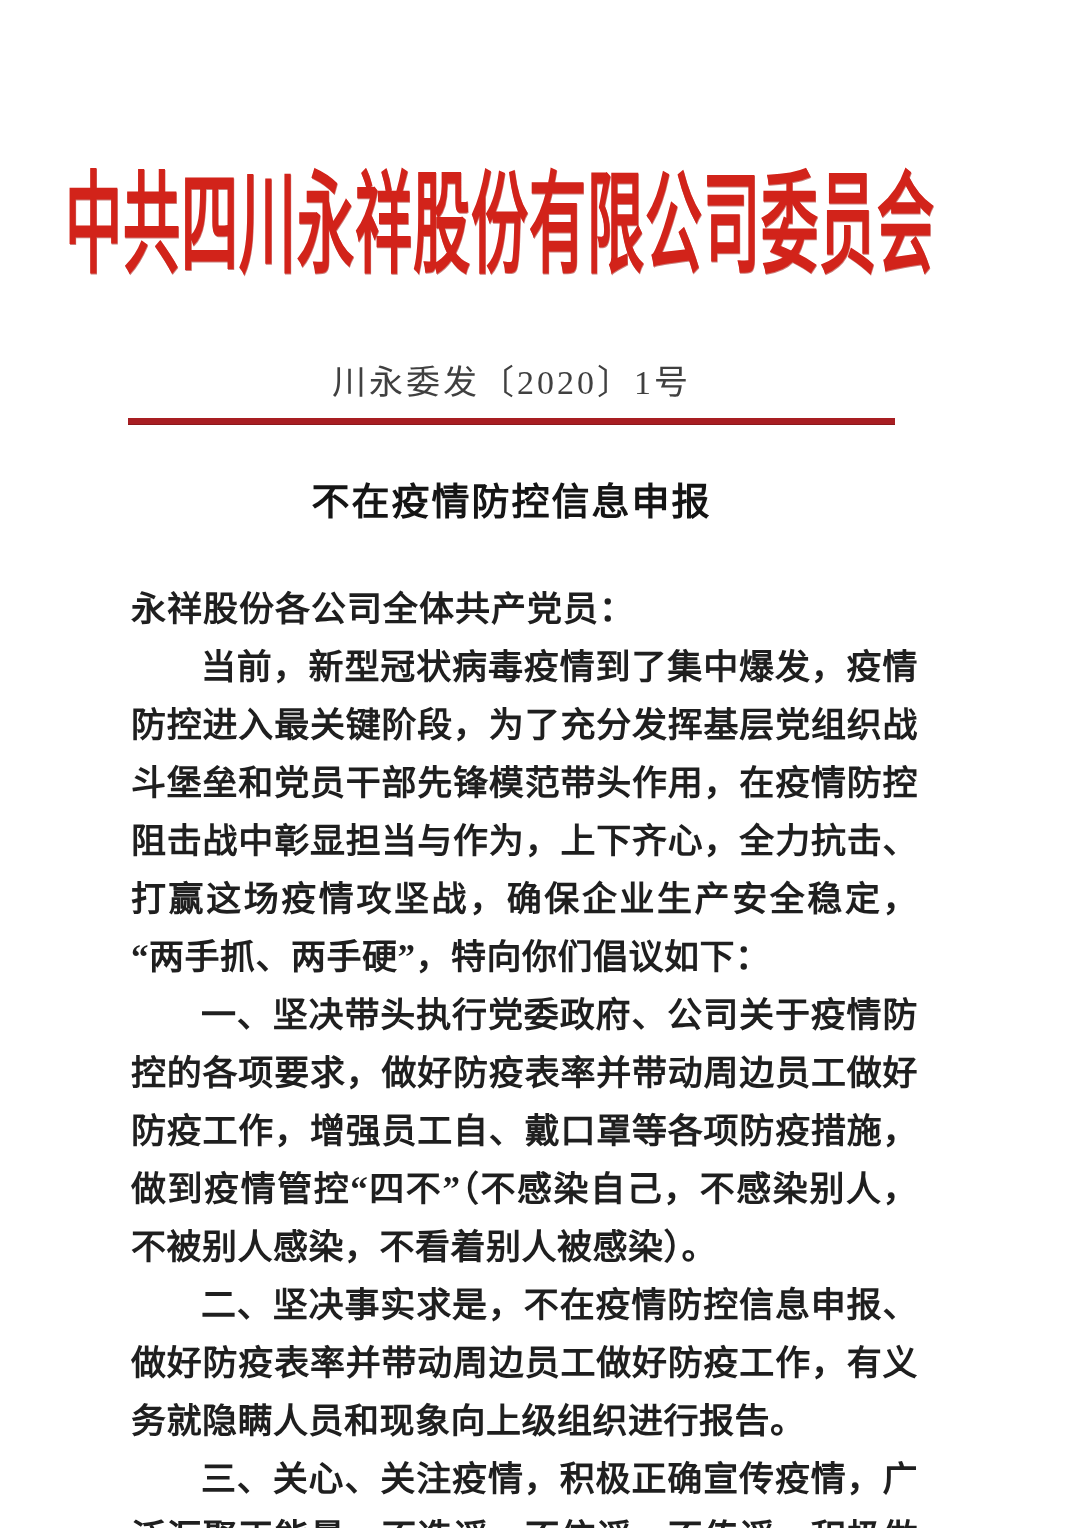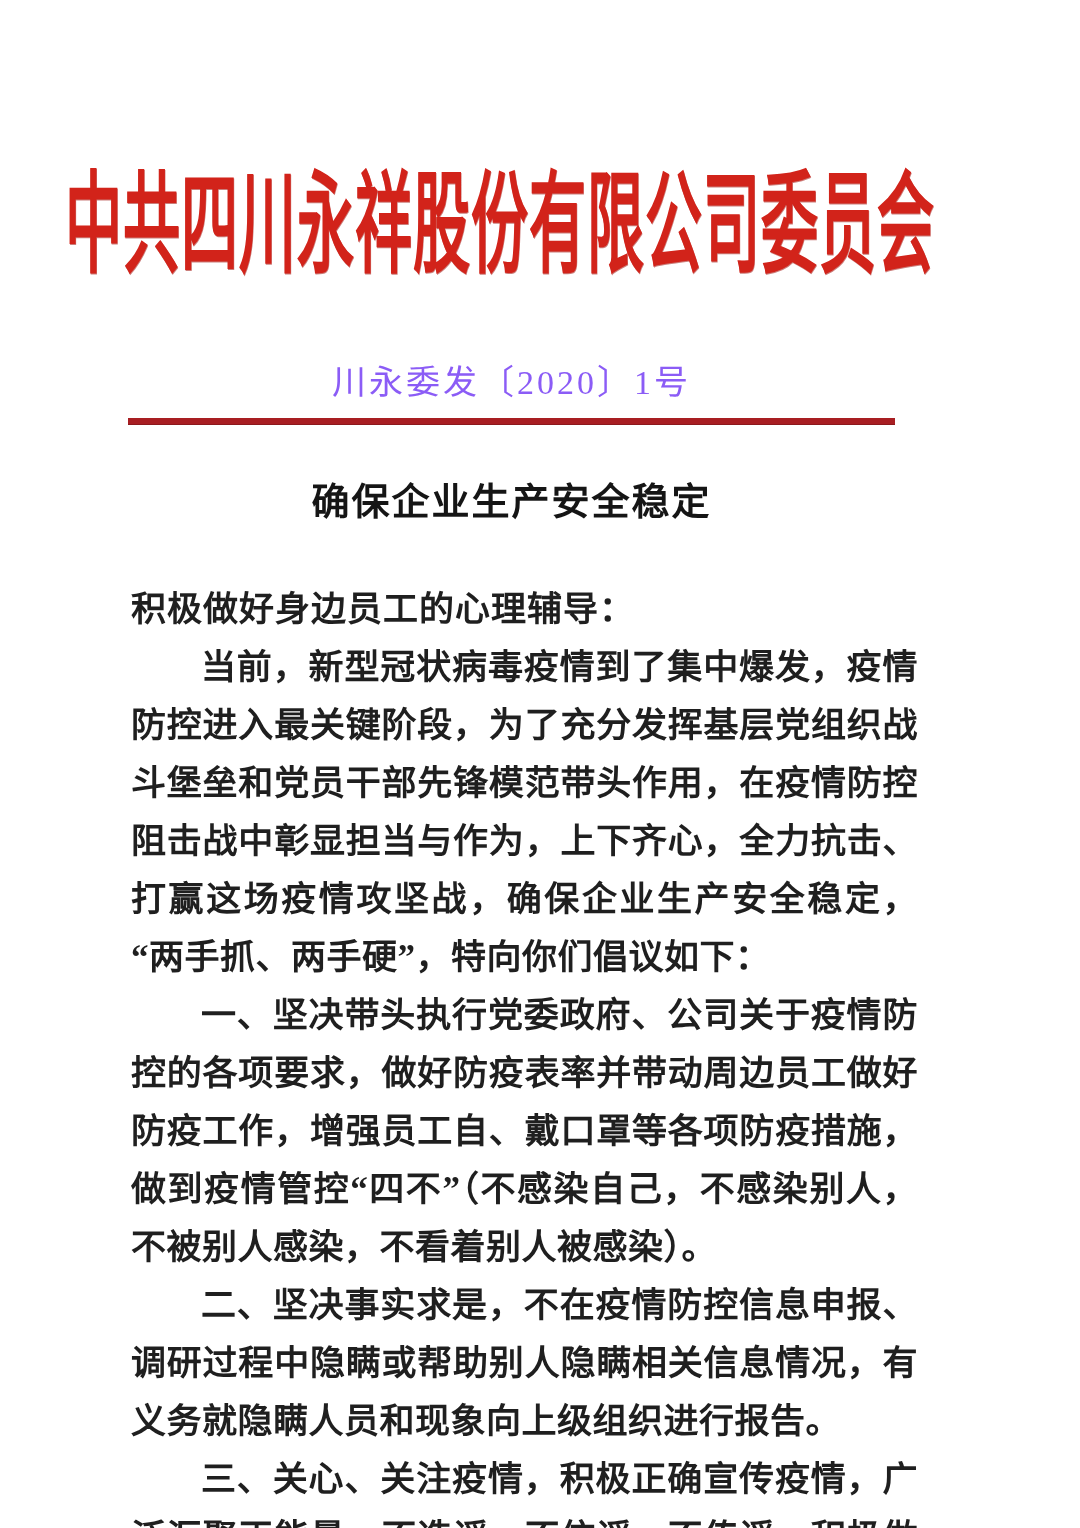--- a/index.html
+++ b/index.html
@@ -42,21 +42,21 @@
     margin-left:128px;
     margin-right:105px; 
   }
   .doc-number{
     margin-top:80px;
     height:46px;
     line-height:46px;
     text-align:center;
     font-size:34px;
     letter-spacing:3px;
-    color:#8b5cf6;
+    color:#404040;
     font-family:"Liberation Serif","DejaVu Serif",serif;
   }
   .red-rule{
     margin-top:12px;
     height:6px;
     background:var(--line-red);
     border-bottom:1px solid #8c181c;
   }
   .doc-title{
     margin-top:52px;
@@ -97,28 +97,28 @@
 
   <div class="org-header">
     <span class="org-name">中共四川永祥股份有限公司委员会</span>
   </div>
 
   <div class="head-zone">
     <div class="doc-number">川永委发〔2020〕1号</div>
 
     <div class="red-rule"></div>
 
-    <div class="doc-title">确保企业生产安全稳定</div>
+    <div class="doc-title">不在疫情防控信息申报</div>
   </div>
 
   <div class="body-zone">
-    <p class="salutation">积极做好身边员工的心理辅导：</p>
+    <p class="salutation">永祥股份各公司全体共产党员：</p>
 
     <p class="para">当前，新型冠状病毒疫情到了集中爆发，疫情防控进入最关键阶段，为了充分发挥基层党组织战斗堡垒和党员干部先锋模范带头作用，在疫情防控阻击战中彰显担当与作为，上下齐心，全力抗击、打赢这场疫情攻坚战，确保企业生产安全稳定，“两手抓、两手硬”，特向你们倡议如下：</p>
 
     <p class="para">一、坚决带头执行党委政府、公司关于疫情防控的各项要求，做好防疫表率并带动周边员工做好防疫工作，增强员工自、戴口罩等各项防疫措施，做到疫情管控“四不”（不感染自己，不感染别人，不被别人感染，不看着别人被感染）。</p>
 
-    <p class="para">二、坚决事实求是，不在疫情防控信息申报、调研过程中隐瞒或帮助别人隐瞒相关信息情况，有义务就隐瞒人员和现象向上级组织进行报告。</p>
+    <p class="para">二、坚决事实求是，不在疫情防控信息申报、做好防疫表率并带动周边员工做好防疫工作，有义务就隐瞒人员和现象向上级组织进行报告。</p>
 
     <p class="para">三、关心、关注疫情，积极正确宣传疫情，广泛汇聚正能量，不造谣、不信谣、不传谣，积极做好身边员工的心理辅导，增强员工自</p>
   </div>
 
 </div>
 
 </body></html>

